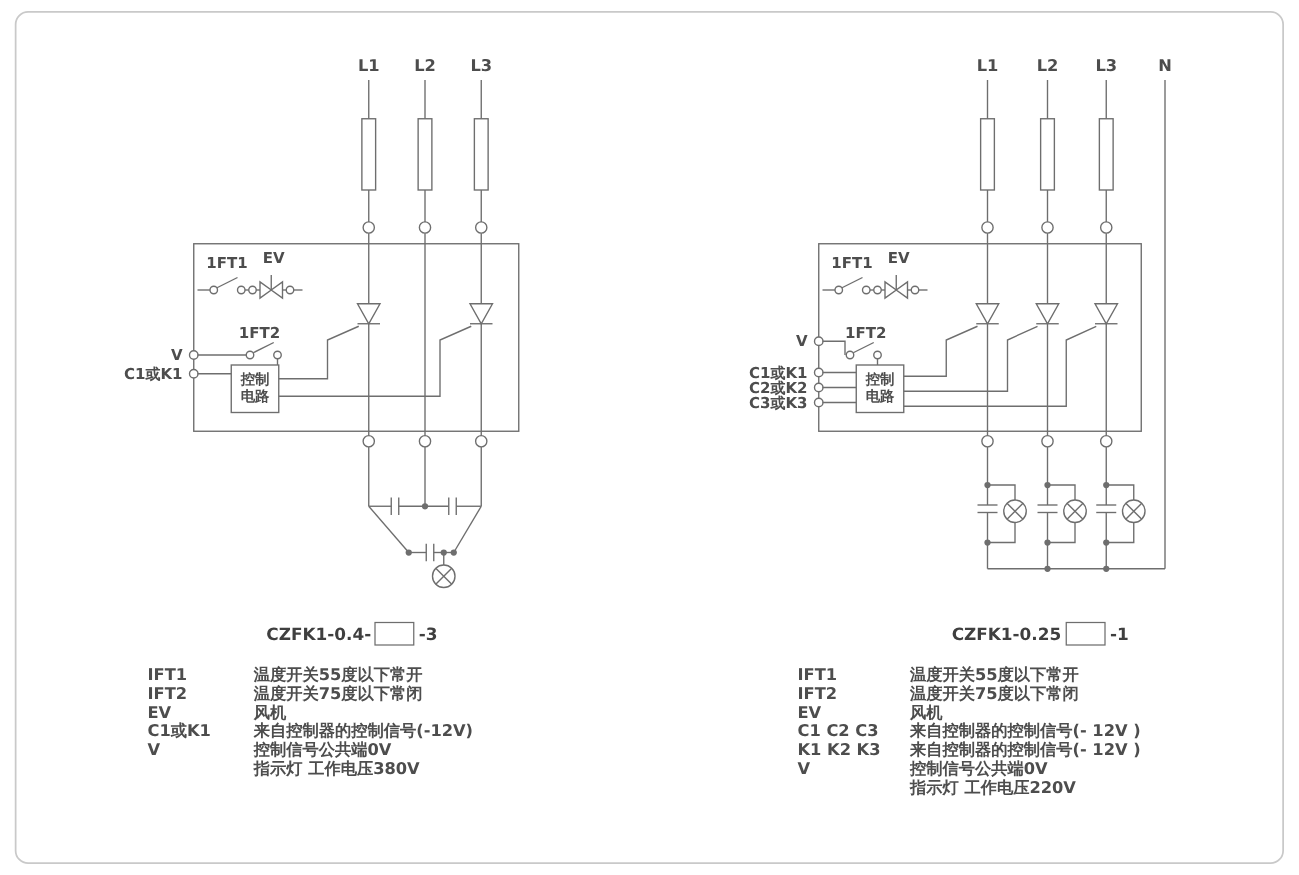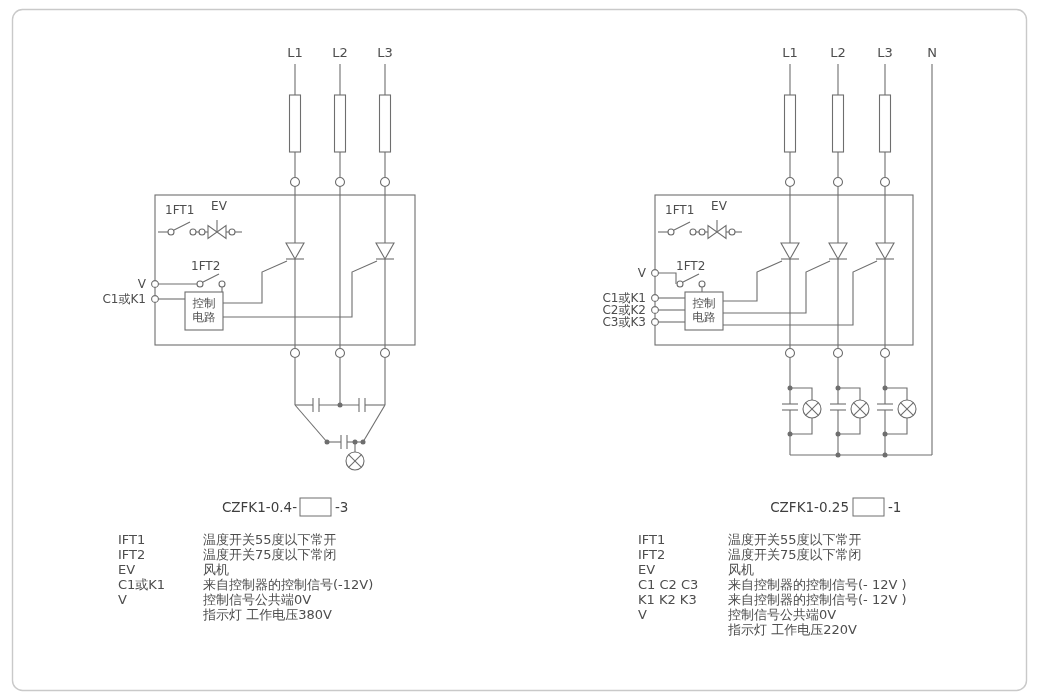--- a/index.html
+++ b/index.html
@@ -7,21 +7,21 @@
     --text:#4d4d4d;
     --border:#c9c9c9;
     --bg:#ffffff;
   }
   *{box-sizing:border-box;}
   body{
     margin:0;
     background:var(--bg);
     font-family:"DejaVu Sans","Liberation Sans",sans-serif;
   }
-  .canvas{width:1039px;height:700px;position:relative;background:var(--bg);}
+  .canvas{width:1039px;height:700px;position:relative;background:var(--bg);font-weight:bold;}
   svg{display:block;}
   svg text{
     fill:var(--text);
     font-family:"DejaVu Sans","Liberation Sans",sans-serif;
     font-size:13px;
   }
   .t-small{font-size:12px;}
   .t-ctrl{font-size:11.5px;}
   .t-model{font-size:13.5px;fill:#3f3f3f;}
   .w{stroke:var(--line);fill:none;stroke-width:1.1;stroke-linecap:butt;}

